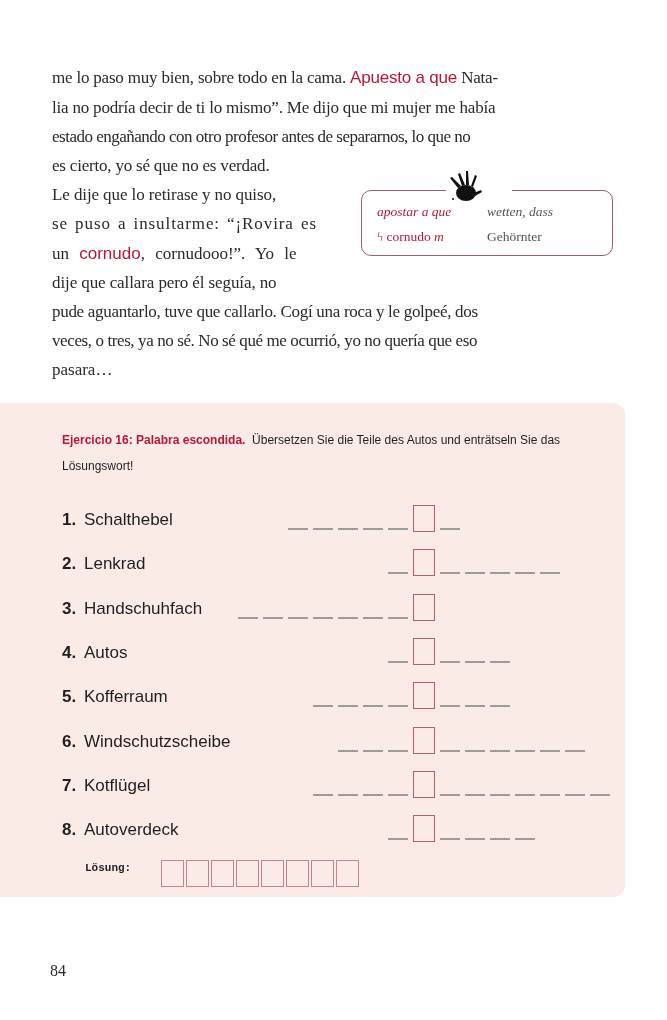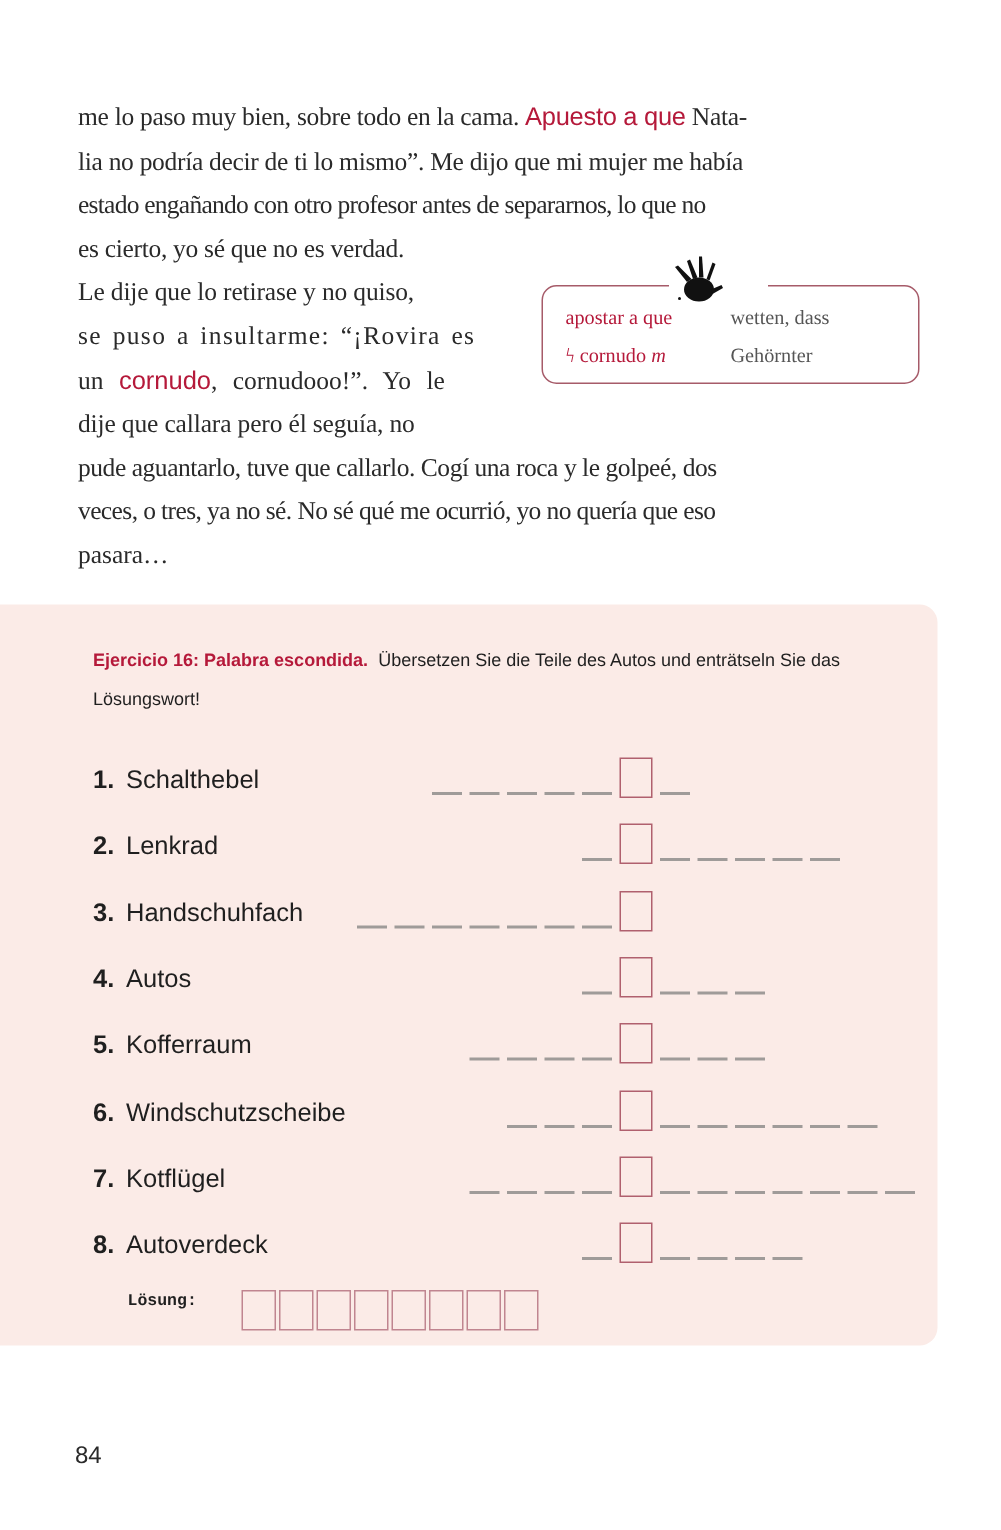--- a/index.html
+++ b/index.html
@@ -16,21 +16,21 @@
   .ex-title { position:absolute; left:62px; top:427px; width:560px; font-family:"Liberation Sans","DejaVu Sans",sans-serif; font-size:12px; line-height:26px; color:#1f1f1f; }
   .ex-title .red { color:#b5193a; font-weight:bold; }
   .item { position:absolute; left:62px; font-family:"Liberation Sans","DejaVu Sans",sans-serif; font-size:17px; color:#1f1f1f; white-space:nowrap; }
   .item .num { font-weight:bold; display:inline-block; width:22px; }
   .blanks { position:absolute; height:28px; display:flex; align-items:flex-end; }
   .dash { width:20px; height:2px; background:#9f9b99; margin-right:5px; margin-bottom:2px; }
   .box { width:20px; height:25px; border:1.5px solid #b0606e; margin-right:5px; box-sizing:content-box; }
   .loesung { position:absolute; left:85px; top:862px; font-family:Liberation Mono, monospace; font-size:11px; font-weight:bold; color:#1f1f1f; }
   .lboxes { position:absolute; left:161px; top:860px; display:flex; }
   .lbox { width:21px; height:25px; border:1.5px solid #c08590; margin-right:2px; }
-  .pagenum { position:absolute; left:50px; top:962px; font-family:Liberation Sans, sans-serif; font-size:16px; color:#2a2a2a; }
+  .pagenum { position:absolute; left:50px; top:962px; font-family:Liberation Serif, serif; font-size:16px; color:#2a2a2a; }
 </style>
 </head>
 <body>
 
 <div class="line" style="top:68px;letter-spacing:-0.2px;">
   <span>me lo paso muy bien, sobre todo en la cama. </span><span class="hl">Apuesto a que</span><span> Nata-</span>
 </div>
 <div class="line" style="top:98px;letter-spacing:-0.2px;">lia no podría decir de ti lo mismo”. Me dijo que mi mujer me había</div>
 <div class="line" style="top:127px;letter-spacing:-0.5px;">estado engañando con otro profesor antes de separarnos, lo que no</div>
 <div class="line" style="top:156px;letter-spacing:-0.2px;">es cierto, yo sé que no es verdad.</div>
@@ -39,21 +39,21 @@
 <div class="line" style="top:244px;word-spacing:6px;">
   <span>un </span><span class="hl">cornudo</span><span>, cornudooo!”. Yo le</span>
 </div>
 <div class="line" style="top:273px;letter-spacing:-0.1px;">dije que callara pero él seguía, no</div>
 <div class="line" style="top:302px;letter-spacing:-0.3px;">pude aguantarlo, tuve que callarlo. Cogí una roca y le golpeé, dos</div>
 <div class="line" style="top:331px;letter-spacing:-0.4px;">veces, o tres, ya no sé. No sé qué me ocurrió, yo no quería que eso</div>
 <div class="line" style="top:360px;">pasara…</div>
 
 <div class="vocab">
   <div class="gap"></div>
-  <div class="row" style="top:13px;">
+  <div class="row" style="top:13px;font-style:italic;">
     <span class="es">apostar a que</span>
     <span class="de">wetten, dass</span>
   </div>
   <div class="row" style="top:38px;">
     <span class="es">ϟ</span>
     <span class="es">cornudo</span>
     <span class="es" style="font-style:italic;">m</span>
     <span class="de">Gehörnter</span>
   </div>
 </div>

